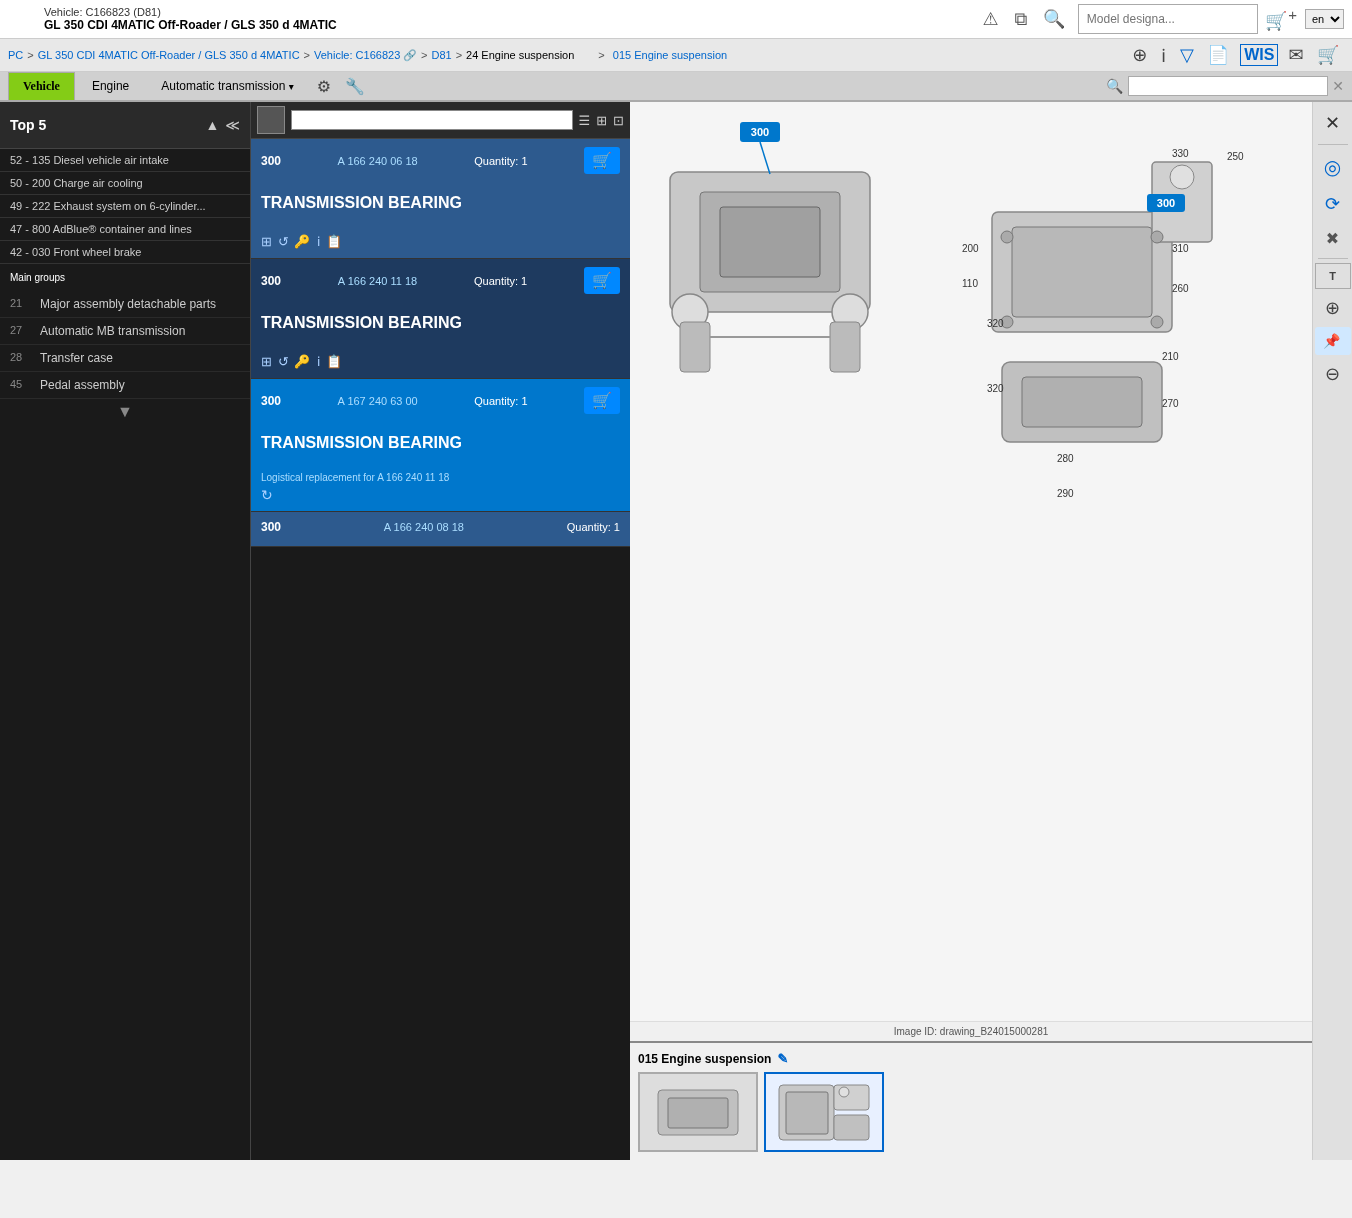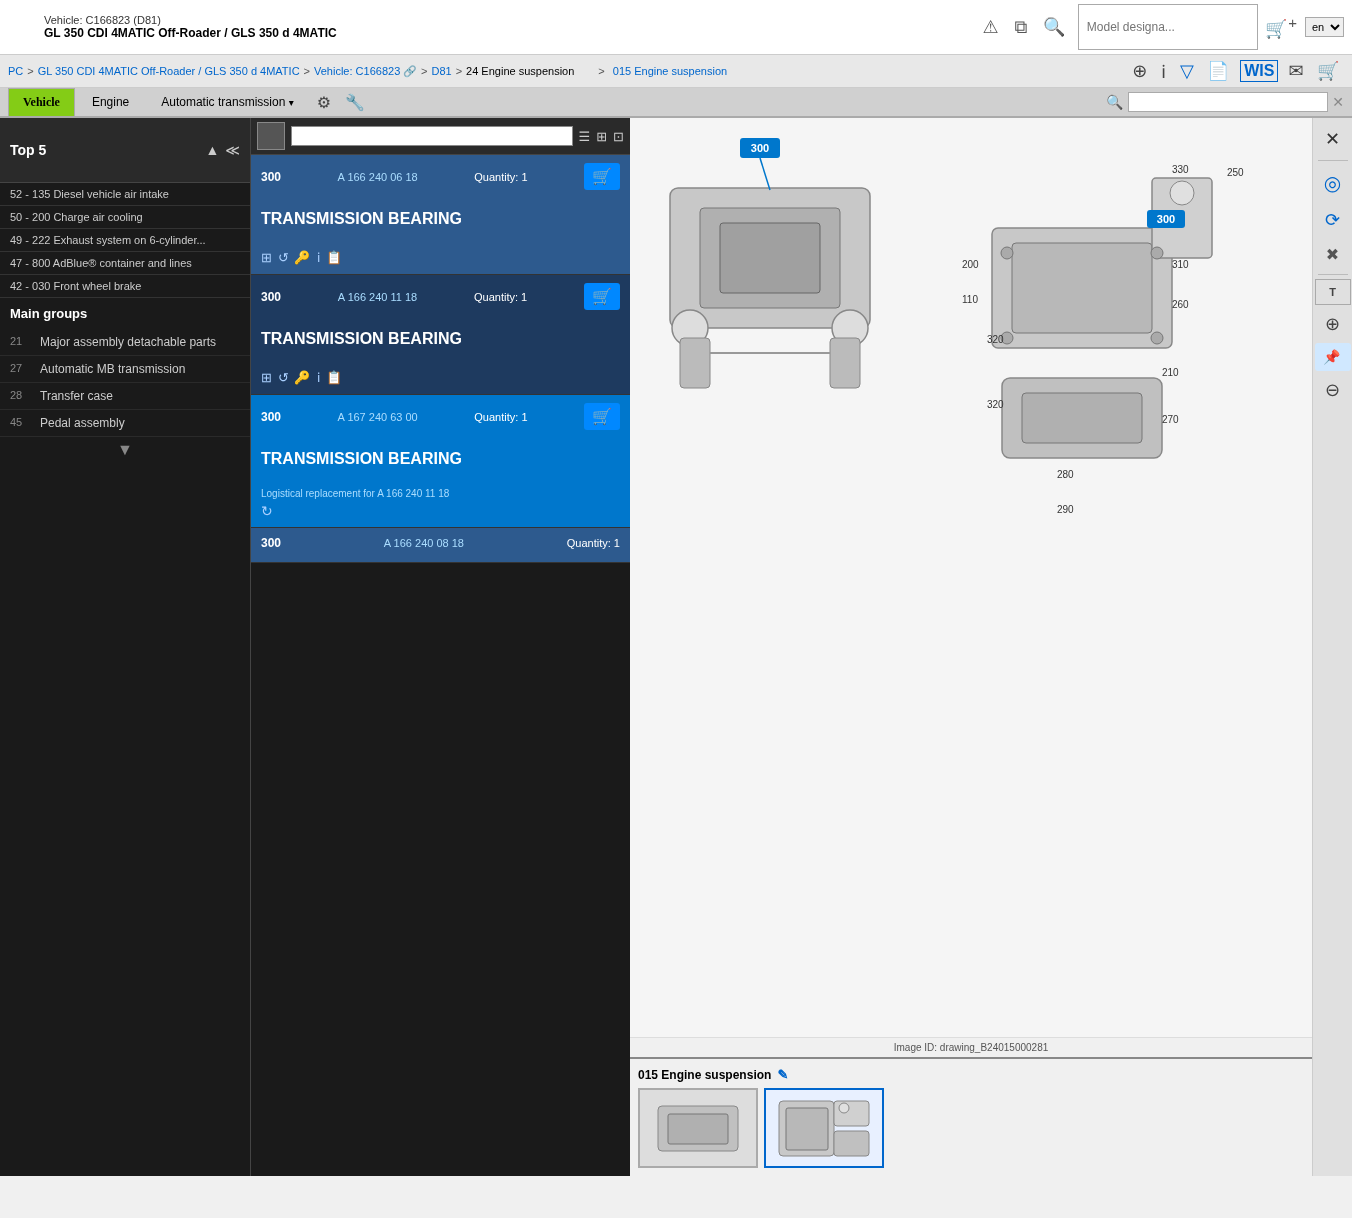--- a/index.html
+++ b/index.html
@@ -21,21 +21,21 @@
     .icon-btn {
       cursor: pointer;
       background: none;
       border: none;
       font-size: 18px;
       padding: 2px 4px;
       color: #555;
     }
     .search-box {
       border: 1px solid #aaa;
-      padding: 15px 8px;
+      padding: 7px 8px;
       width: 180px;
       font-size: 12px;
     }
     .cart-btn {
       background: none;
       border: none;
       cursor: pointer;
       font-size: 18px;
       color: #555;
     }
@@ -138,21 +138,21 @@
       color: #fff;
       display: flex;
       flex-direction: column;
       overflow: hidden;
       flex-shrink: 0;
     }
     .sidebar-header {
       display: flex;
       align-items: center;
       justify-content: space-between;
-      padding: 24px 10px;
+      padding: 15px 10px;
       background: #2a2a2a;
       border-bottom: 1px solid #444;
     }
     .sidebar-title {
       font-weight: bold;
       font-size: 14px;
     }
     .sidebar-controls { display: flex; gap: 6px; }
     .sidebar-ctrl-btn {
       background: none;
@@ -166,22 +166,22 @@
     .top5-item {
       padding: 5px 10px;
       font-size: 11px;
       color: #ccc;
       border-bottom: 1px solid #333;
       cursor: pointer;
     }
 
     .sidebar-section-title {
       padding: 8px 10px;
-      font-weight: bold;
-      font-size: 13px;
+      font-weight: normal;
+      font-size: 10px;
       color: #fff;
       background: #1a1a1a;
     }
 
     .sidebar-group-list { list-style: none; }
     .sidebar-group-item {
       display: flex;
       align-items: flex-start;
       padding: 6px 10px;
       color: #ccc;

